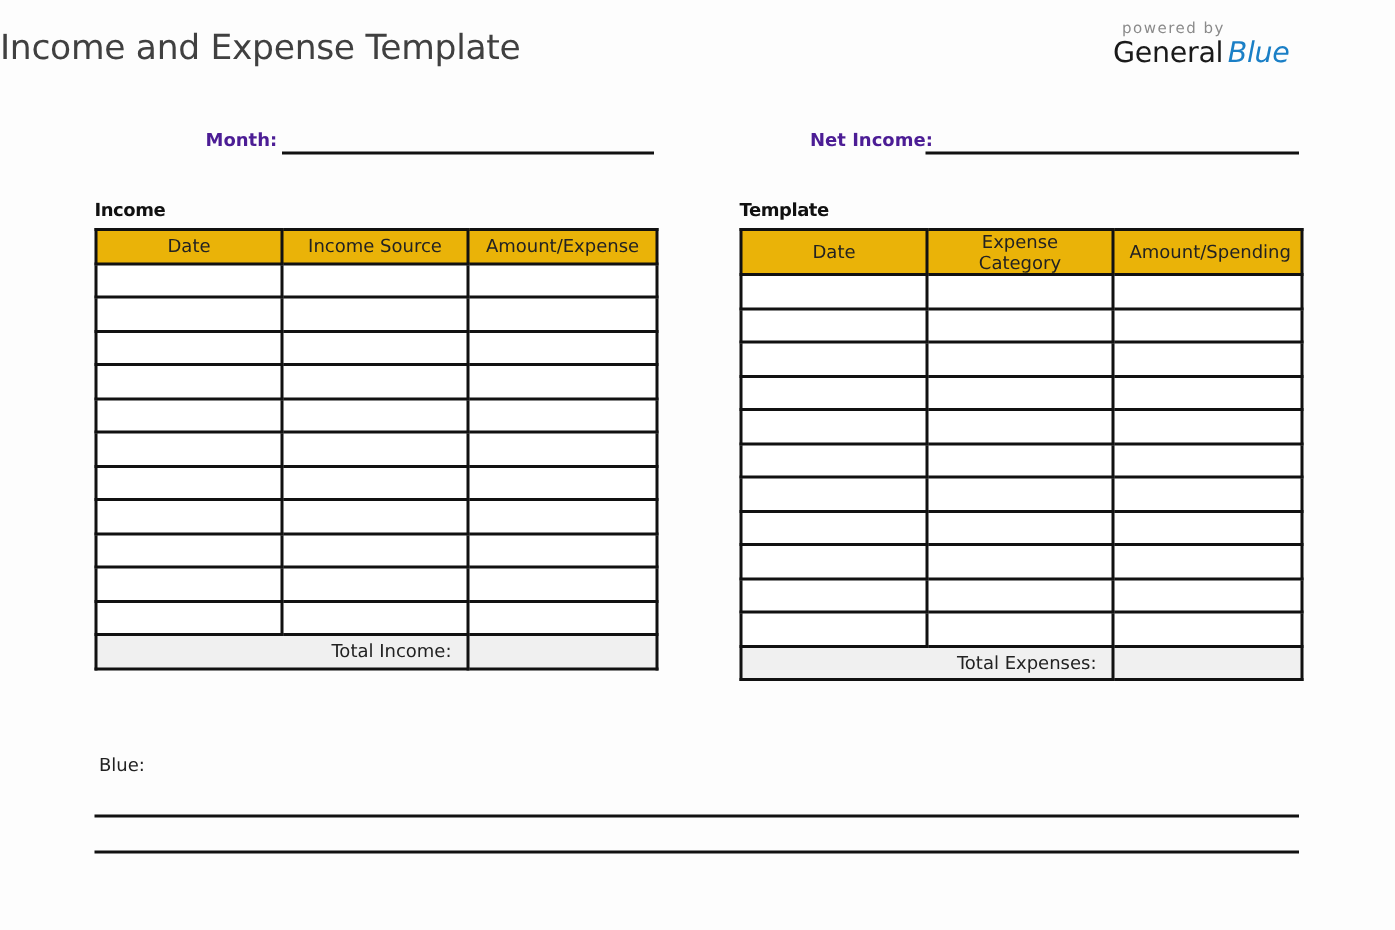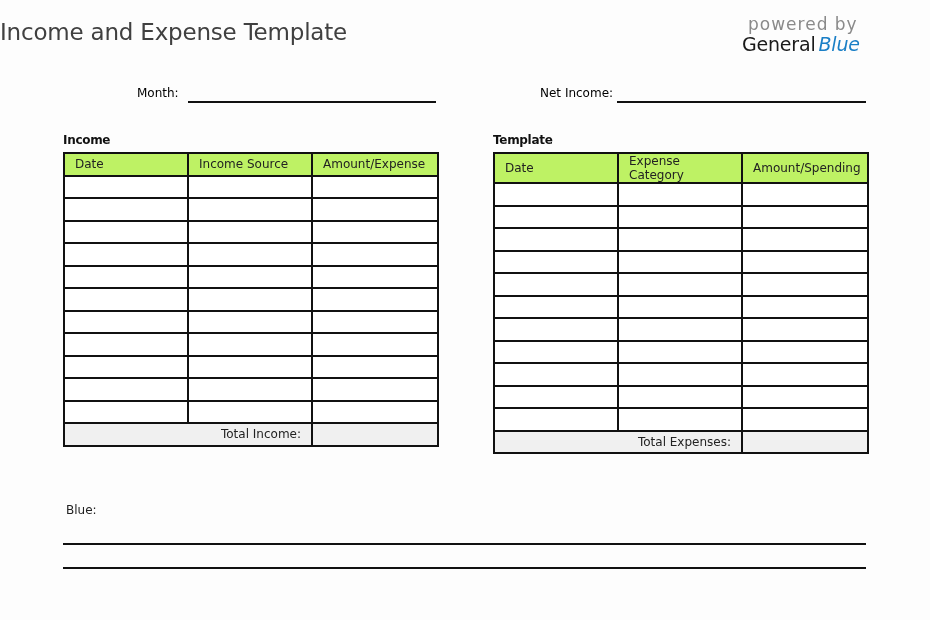--- a/index.html
+++ b/index.html
@@ -7,43 +7,43 @@
       width: 930px; height: 620px; background: #fdfdfd;
       position: relative; overflow: hidden;
       font-family: "DejaVu Sans", sans-serif; color: #111;
     }
     .title {
       position: absolute; left: 0; width: 930px; top: 19px;
       text-align: left; font-size: 23px; letter-spacing: -0.2px; color: #404040;
     }
     .brand { position: absolute; left: 742px; top: 14px; }
     .brand .powered {
-      font-size: 17px; color: #8a8a8a; letter-spacing: 1px;
+      font-size: 10px; color: #8a8a8a; letter-spacing: 1px;
       text-align: left; margin-left: 6px;
     }
     .brand .name { font-size: 19px; color: #1a1a1a; margin-top: -1px; letter-spacing: -0.2px; }
     .brand .name .blue { color: #1a7fc6; margin-left: 3px; font-style: italic; }
 
-    .field-label { position: absolute; font-size: 12px; color: #000000; }
+    .field-label { position: absolute; font-size: 12px; color: #4c1d95; font-weight: bold; }
     .field-line { position: absolute; height: 0; border-top: 2px solid #111; }
 
     .section-title {
       position: absolute; font-size: 12px; font-weight: bold; 
       letter-spacing: -0.3px;
     }
 
     table.ledger {
       position: absolute; border-collapse: collapse; table-layout: fixed;
       font-size: 12px; color: #222;
     }
     table.ledger th, table.ledger td {
       border: 2px solid #111; height: 20.5px; padding: 0 10px;
       font-weight: normal; text-align: left; background: #fff;
     }
-    table.ledger thead th { background: #bef264; }
+    table.ledger thead th { background: #eab308; text-align: center; }
     table.ledger tr.total td { background: #f0f0f0; }
     table.ledger tr.total td.total-label { text-align: right; }
 
     .notes-label { position: absolute; left: 66px; top: 503px; font-size: 12px; color: #222; }
     .notes-line { position: absolute; left: 63px; width: 803px; border-top: 2px solid #111; }
   </style>
 </head>
 <body>
 
 <div class="title">Income and Expense Template</div>

